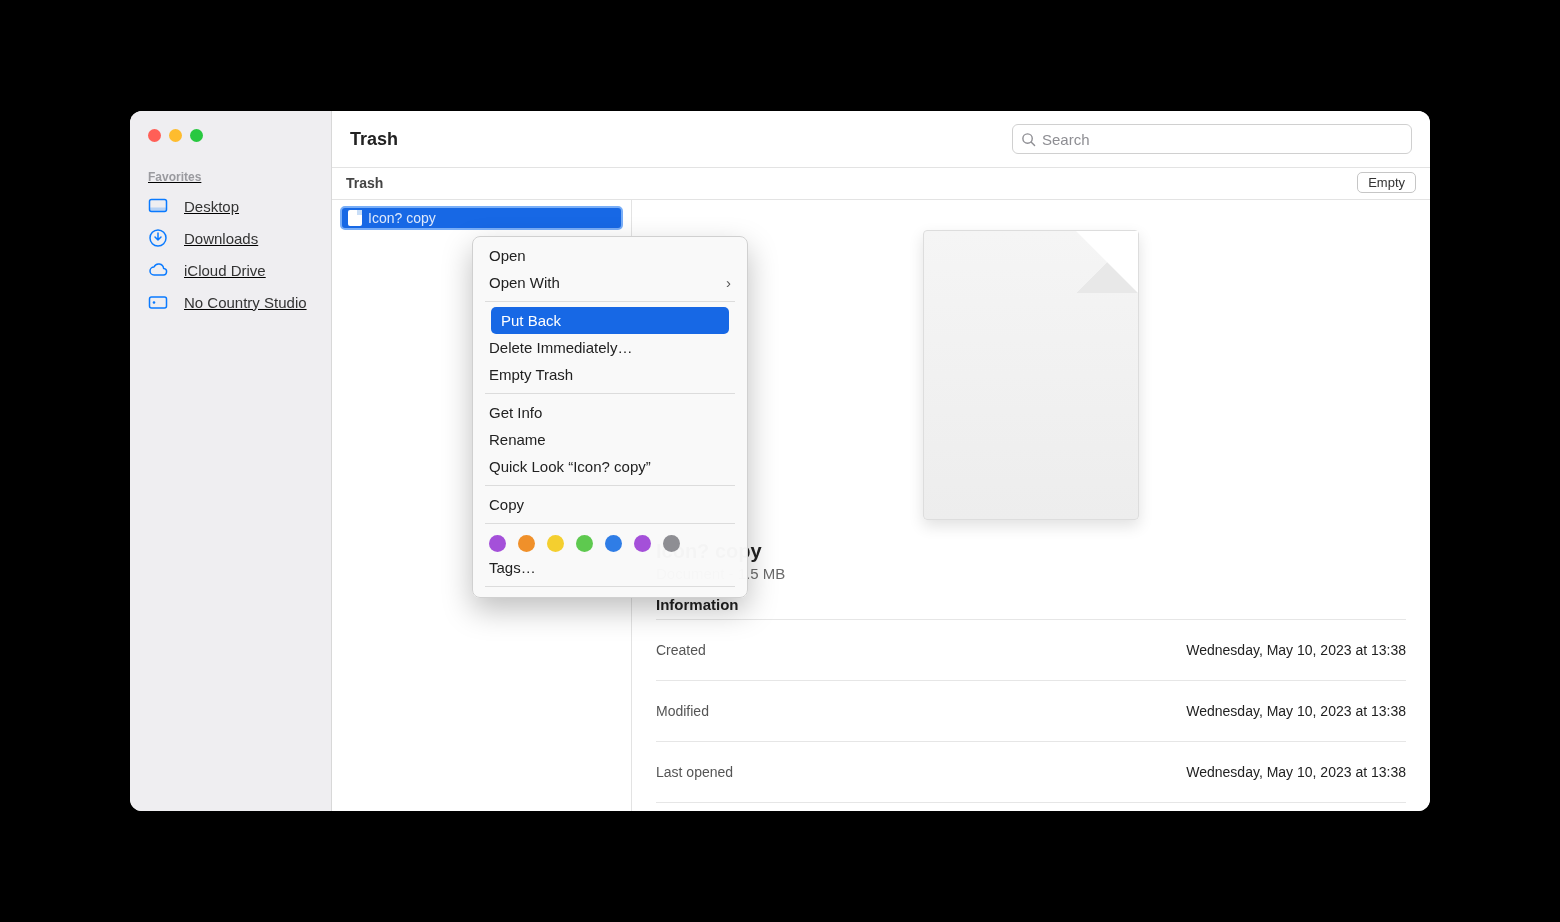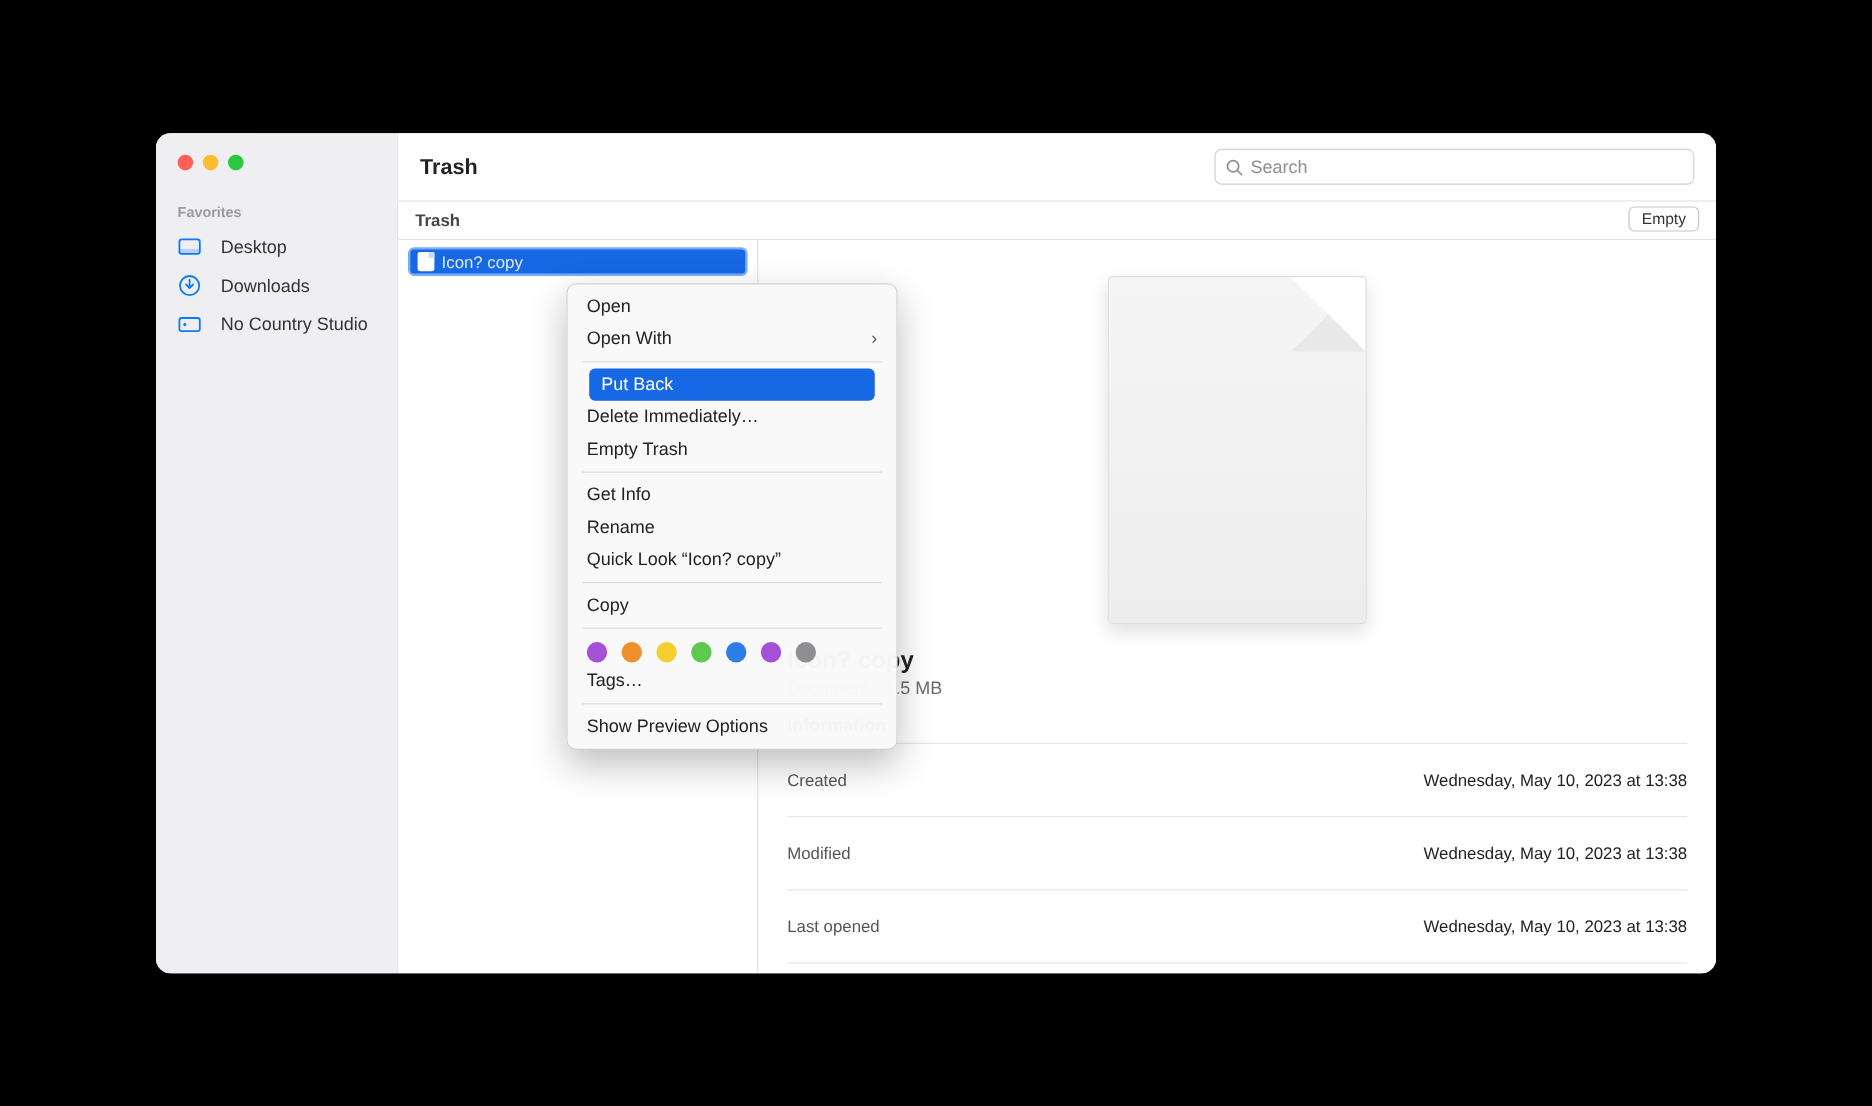--- a/index.html
+++ b/index.html
@@ -24,20 +24,21 @@
       position: relative;
     }
     
     .sidebar {
       width: 201px;
       background: #efeef1;
       border-top-left-radius: 12px;
       border-bottom-left-radius: 12px;
       padding-top: 18px;
       flex-shrink: 0;
+      text-decoration: underline;
     }
     .traffic-lights {
       display: flex;
       gap: 8px;
       padding-left: 18px;
       margin-bottom: 28px;
     }
     .tl { width: 13px; height: 13px; border-radius: 50%; }
     .tl.red { background: #ff5f57; }
     .tl.yellow { background: #febc2e; }
@@ -213,20 +214,28 @@
       <span>Desktop</span>
     </div>
     <div class="sidebar-item">
       <span class="sb-icon">
         <svg width="20" height="20" viewBox="0 0 20 20" fill="none">
             <circle cx="10" cy="10" r="8" stroke="#0a7aff" stroke-width="1.5"></circle>
             <path d="M10 5v7m0 0l-3-3m3 3l3-3" stroke="#0a7aff" stroke-width="1.5" stroke-linecap="round" stroke-linejoin="round"></path>
           </svg>
       </span>
       <span>Downloads</span>
+    </div>
+    <div class="sidebar-item">
+      <span class="sb-icon">
+        <svg width="20" height="20" viewBox="0 0 20 20" fill="none">
+            <path d="M6 15a4 4 0 010-8 5 5 0 019.6 1.5A3.25 3.25 0 0115 15H6z" stroke="#0a7aff" stroke-width="1.5" stroke-linejoin="round"></path>
+          </svg>
+      </span>
+      <span>iCloud Drive</span>
     </div>
     <div class="sidebar-item">
       <span class="sb-icon">
         <svg width="20" height="20" viewBox="0 0 20 20" fill="none">
             <rect x="1.5" y="5" width="17" height="11" rx="2" stroke="#0a7aff" stroke-width="1.5"></rect>
             <circle cx="6" cy="10.5" r="1.3" fill="#0a7aff"></circle>
           </svg>
       </span>
       <span>No Country Studio</span>
     </div>
@@ -319,18 +328,15 @@
       <div class="tag-dot" style="background:#f4cf2f"></div>
       <div class="tag-dot" style="background:#5ec94f"></div>
       <div class="tag-dot" style="background:#2f7de6"></div>
       <div class="tag-dot" style="background:#a450d9"></div>
       <div class="tag-dot" style="background:#8e8e93"></div>
     </div>
     <div class="menu-item">
         <span>Tags…</span>
       </div>
     <div class="menu-sep"></div>
-    <div class="menu-item">
-        <span>Show Preview Options</span>
-      </div>
   </div>
 
 </div>
 
 </body></html>

